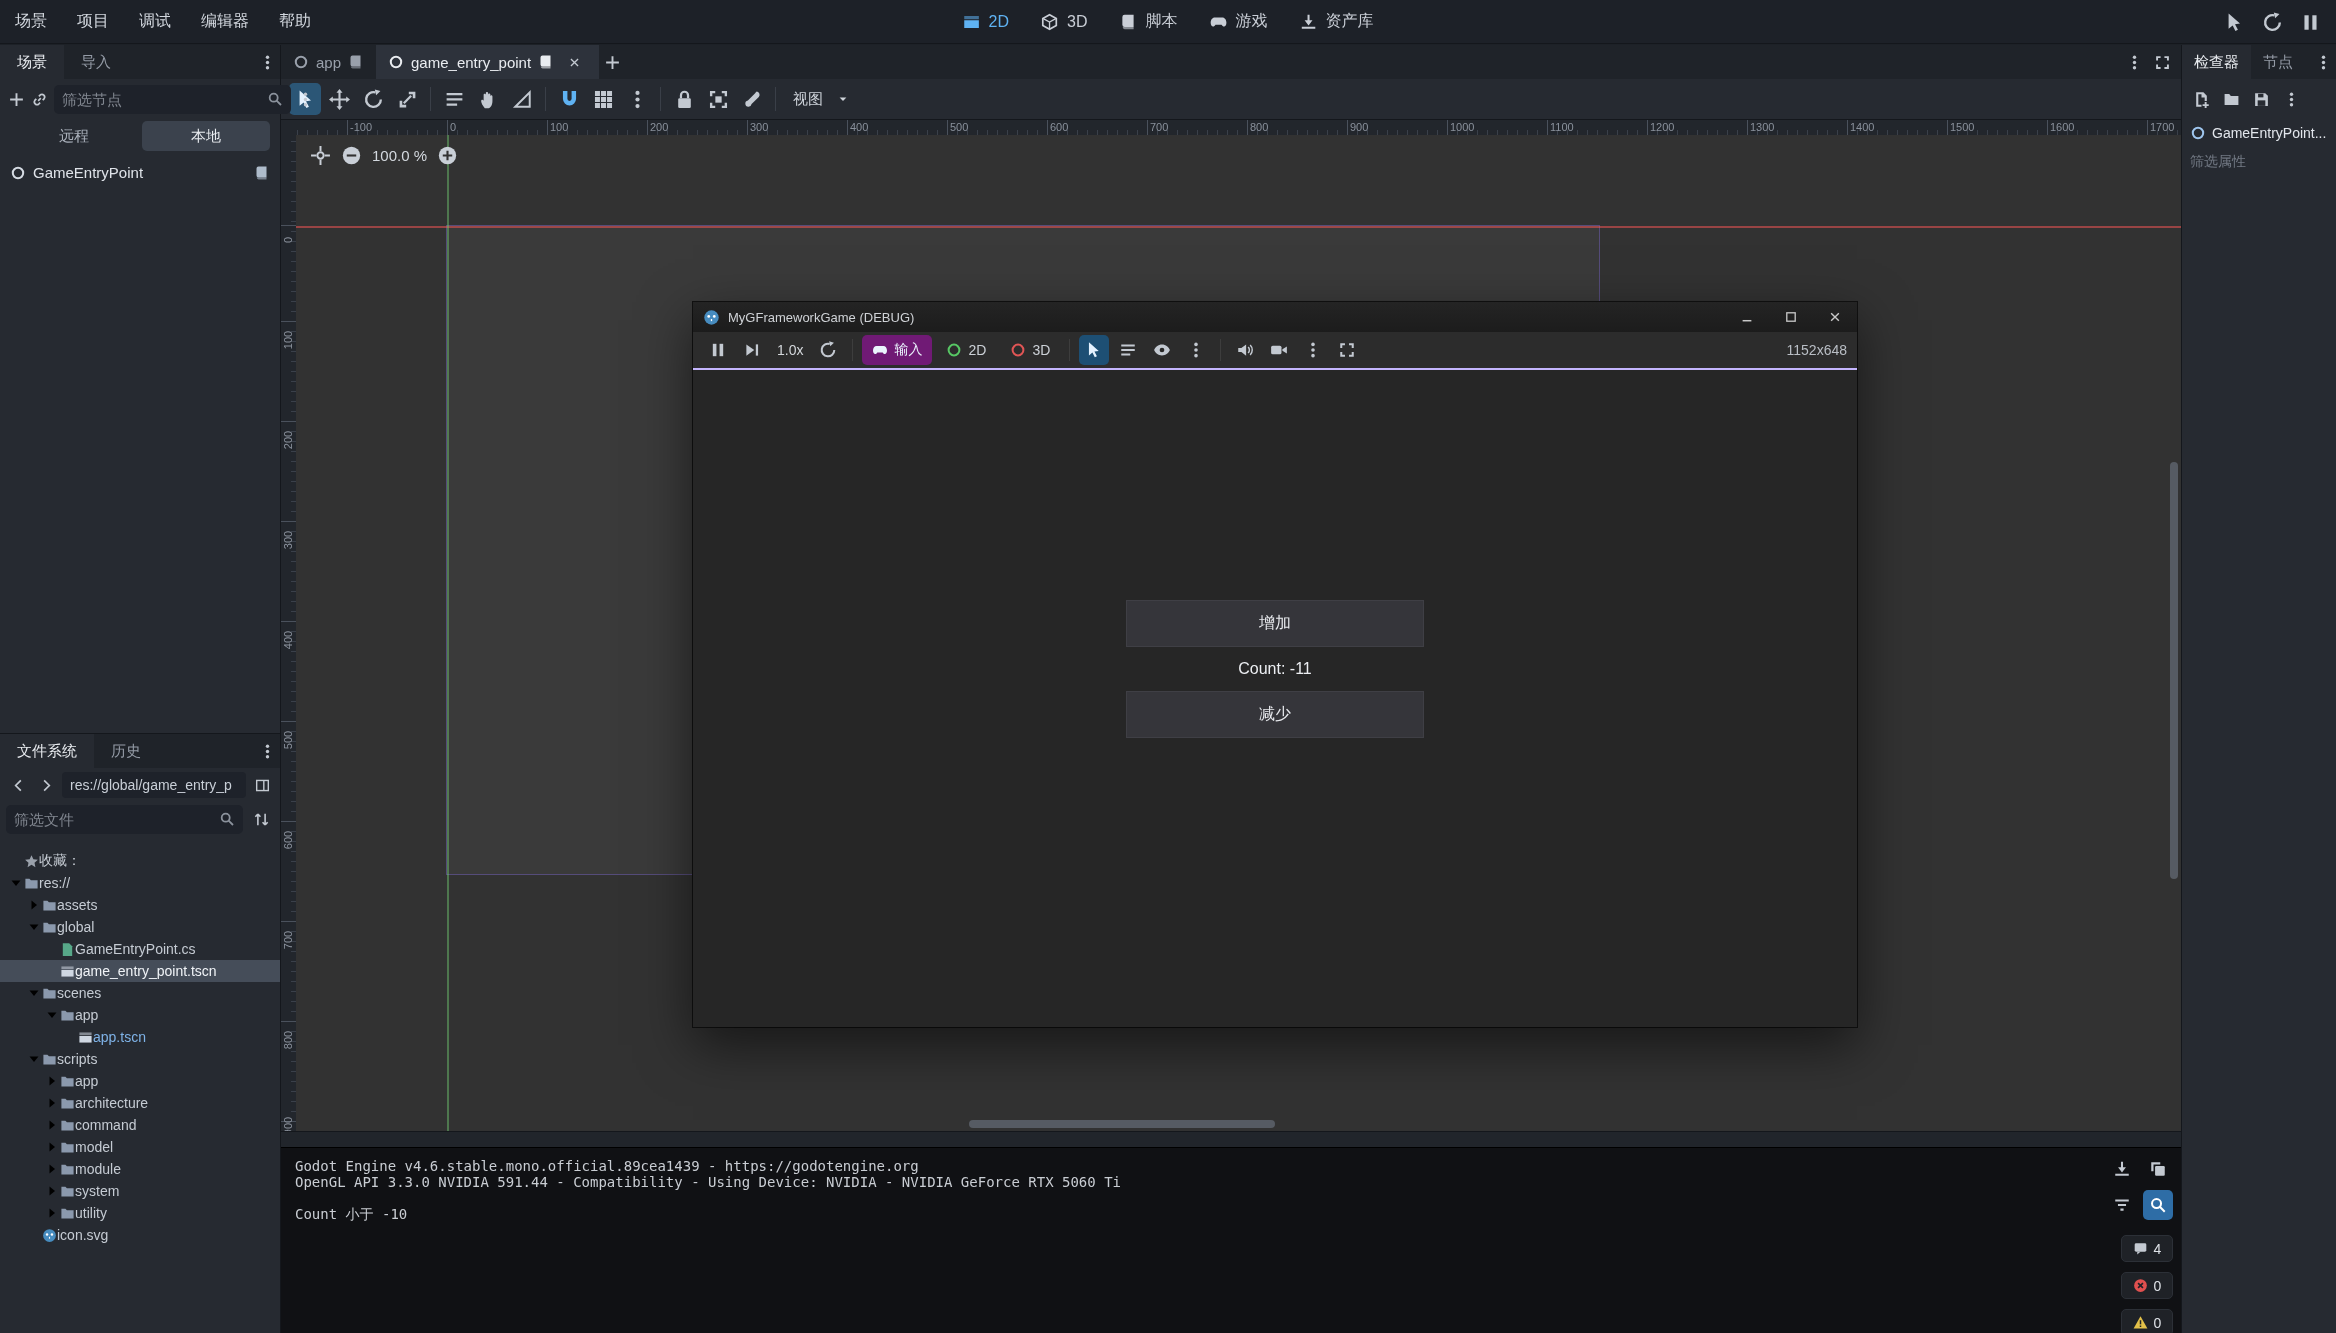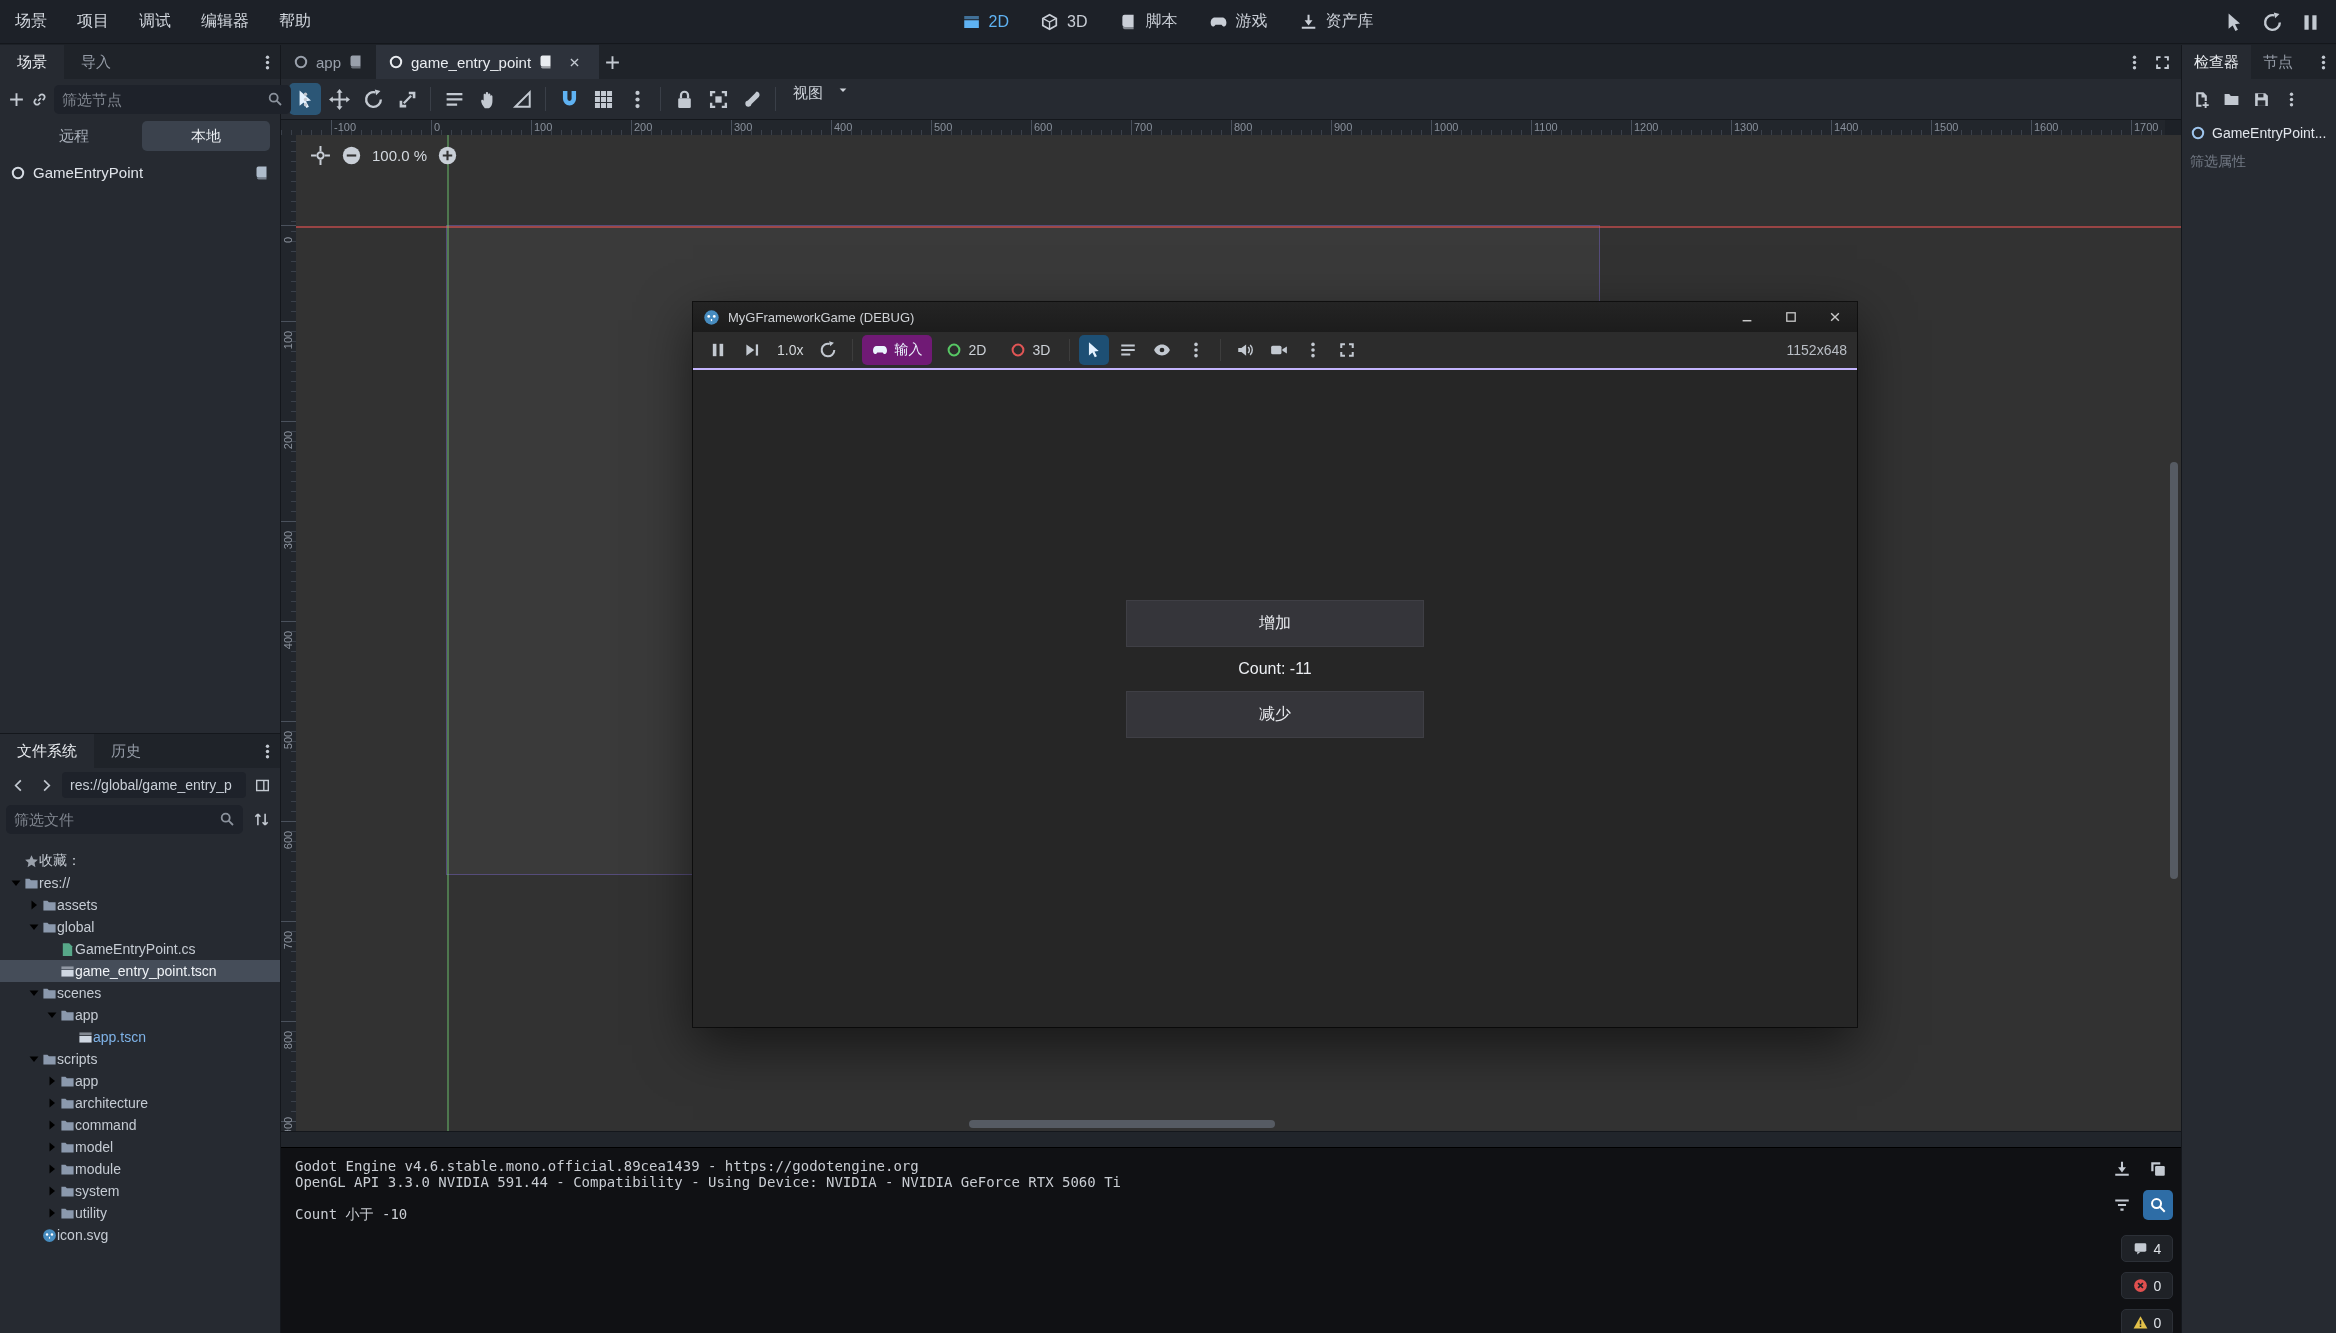--- a/index.html
+++ b/index.html
@@ -69,25 +69,25 @@
 .fav{color:#9aa1ab}
 
 
 .scene-tabbar{position:absolute;left:281px;top:45px;right:155px;height:34px;background:#1f2329;display:flex;align-items:center;z-index:5}
 .scene-tab{display:flex;align-items:center;gap:7px;height:34px;padding:0 12px;font-size:15px;color:#99a0ab}
 .scene-tab .ic{width:16px;height:16px}
 .scene-tab.active{background:#2d323b;color:#e9ecf0}
 .scene-tab .close .ic{width:13px;height:13px}
 .tabbar-right{margin-left:auto;display:flex;gap:2px;padding-right:6px}
 .canvas-toolbar{position:absolute;left:281px;top:79px;right:155px;height:41px;background:#262a31;border-bottom:1px solid #14171c;display:flex;align-items:center;gap:2px;padding:0 8px;z-index:5}
-.viewmenu{display:flex;gap:14px;padding:0 10px;height:30px;font-size:15px;color:#ced3da;border-radius:5px}
+.viewmenu{display:flex;align-items:center;gap:14px;padding:0 10px;height:30px;font-size:15px;color:#ced3da;border-radius:5px}
 .viewmenu .ic{width:12px;height:12px}
 
 .ruler-corner{position:absolute;left:281px;top:120px;width:15px;height:15px;background:#22262c;z-index:4}
-.hruler{position:absolute;left:280px;top:120px;width:1885px;height:15px;background-color:#22262c;z-index:4;
+.hruler{position:absolute;left:296px;top:120px;width:1885px;height:15px;background-color:#22262c;z-index:4;
   background-image:repeating-linear-gradient(90deg,#4a515c 0 1px,transparent 1px 100px),repeating-linear-gradient(90deg,#3a404a 0 1px,transparent 1px 10px);
   background-position:51px 0,1px bottom;background-size:100% 100%,100% 5px;background-repeat:repeat,no-repeat;overflow:hidden}
 .hnum{position:absolute;top:1px;font-size:11px;color:#8a919c}
 .vruler{position:absolute;left:281px;top:135px;width:15px;height:996px;background-color:#22262c;z-index:4;
   background-image:repeating-linear-gradient(0deg,#4a515c 0 1px,transparent 1px 100px),repeating-linear-gradient(0deg,#3a404a 0 1px,transparent 1px 10px);
   background-position:0 91px,10px 1px;background-size:100% 100%,5px 100%;background-repeat:repeat,no-repeat;overflow:visible}
 .vnum{position:absolute;width:40px;height:12px;left:-13px;display:flex;align-items:center;justify-content:center;transform:rotate(-90deg);font-size:11px;color:#8a919c}
 
 .viewport{position:absolute;left:296px;top:135px;width:1885px;height:996px;background:#323232;overflow:hidden;z-index:3}
 .game-rect{position:absolute;left:151px;top:91px;width:1152px;height:648px;background:#3a3a3a;box-shadow:0 0 0 1px rgba(138,116,230,.4)}

